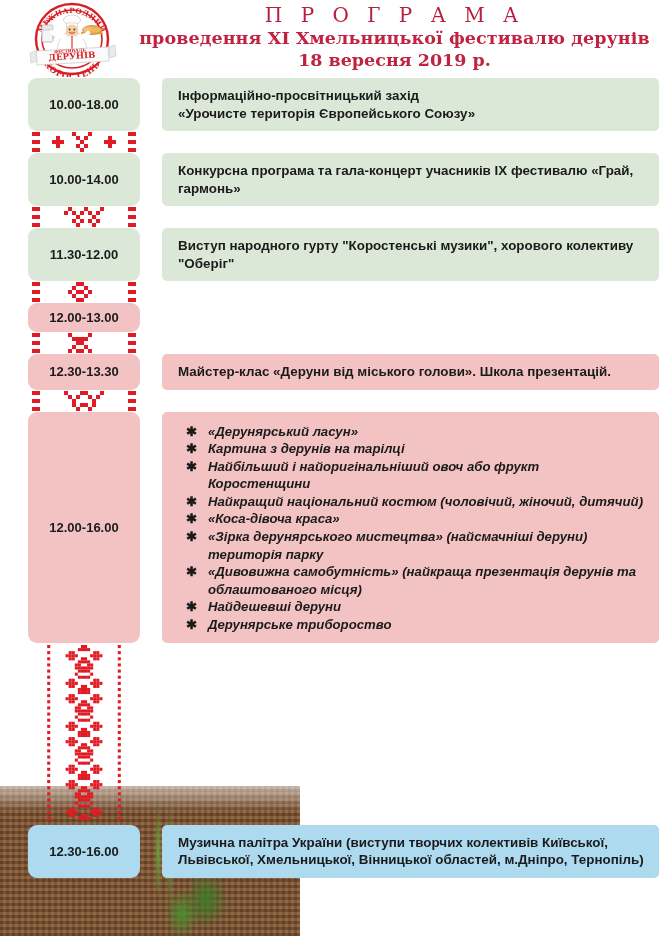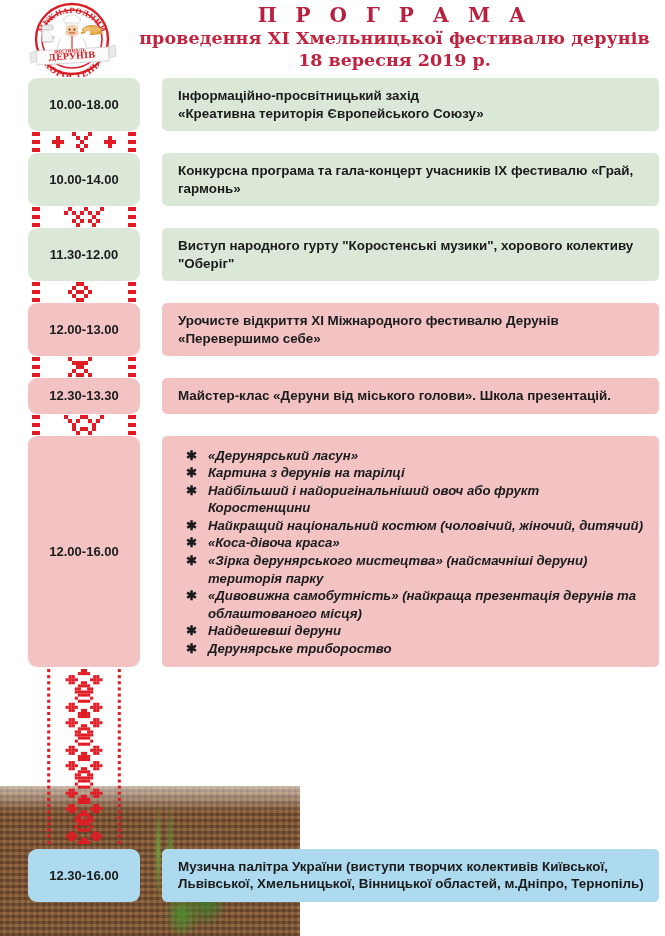--- a/index.html
+++ b/index.html
@@ -72,21 +72,21 @@
   .logo {
     position: absolute;
     left: 24px; top: 1px;
     width: 96px; height: 76px;
   }
   .logo svg { display: block; }
 
   .title-main {
     color: #b8203f;
     font-family: "DejaVu Serif", serif;
-    font-weight: bold;
+    font-weight: normal;
     font-size: 20px;
     letter-spacing: 6px;
     line-height: 24px;
     padding-top: 3px;
   }
   .title-sub {
     color: #c0233f;
     font-family: "DejaVu Serif", serif;
     font-weight: bold;
     font-size: 17.5px;
@@ -234,21 +234,21 @@
   <div class="title-main">П Р О Г Р А М А</div>
   <div class="title-sub">проведення XI Хмельницької фестивалю дерунів</div>
   <div class="title-date">18 вересня 2019 р.</div>
 </div>
 
 <div class="schedule" id="schedule">
     <div class="row c-green">
       <div class="time-cell">10.00-18.00</div>
       <div class="desc-cell">
         <div>Інформаційно-просвітницький захід</div>
-        <div>«Креативна територія Європейського Союзу»</div>
+        <div>«Урочисте територія Європейського Союзу»</div>
       </div>
     </div>
     <div class="gap">
       <svg class="orn" viewBox="0 0 84 15" preserveAspectRatio="xMidYMid meet" xmlns="http://www.w3.org/2000/svg">
         <rect x="3" y="0" width="3" height="3" fill="#e01b24"></rect>
         <rect x="3" y="6" width="3" height="3" fill="#e01b24"></rect>
         <rect x="3" y="12" width="3" height="3" fill="#e01b24"></rect>
         <rect x="6" y="0" width="3" height="3" fill="#e01b24"></rect>
         <rect x="6" y="6" width="3" height="3" fill="#e01b24"></rect>
         <rect x="6" y="12" width="3" height="3" fill="#e01b24"></rect>
@@ -345,24 +345,20 @@
         <rect x="33" y="9" width="3" height="3" fill="#e01b24"></rect>
         <rect x="42" y="9" width="3" height="3" fill="#e01b24"></rect>
         <rect x="36" y="12" width="3" height="3" fill="#e01b24"></rect>
         <rect x="39" y="12" width="3" height="3" fill="#e01b24"></rect>
         <rect x="30" y="6" width="3" height="3" fill="#e01b24"></rect>
         <rect x="45" y="6" width="3" height="3" fill="#e01b24"></rect>
       </svg>
     </div>
     <div class="row c-pink">
       <div class="time-cell">12.00-13.00</div>
-      <div class="desc-cell">
-        <div>Урочисте відкриття XI Міжнародного фестивалю Дерунів</div>
-        <div>«Перевершимо себе»</div>
-      </div>
     </div>
     <div class="gap">
       <svg class="orn" viewBox="0 0 84 15" preserveAspectRatio="xMidYMid meet" xmlns="http://www.w3.org/2000/svg">
         <rect x="3" y="0" width="3" height="3" fill="#e01b24"></rect>
         <rect x="3" y="6" width="3" height="3" fill="#e01b24"></rect>
         <rect x="3" y="12" width="3" height="3" fill="#e01b24"></rect>
         <rect x="6" y="0" width="3" height="3" fill="#e01b24"></rect>
         <rect x="6" y="6" width="3" height="3" fill="#e01b24"></rect>
         <rect x="6" y="12" width="3" height="3" fill="#e01b24"></rect>
         <rect x="75" y="0" width="3" height="3" fill="#e01b24"></rect>

